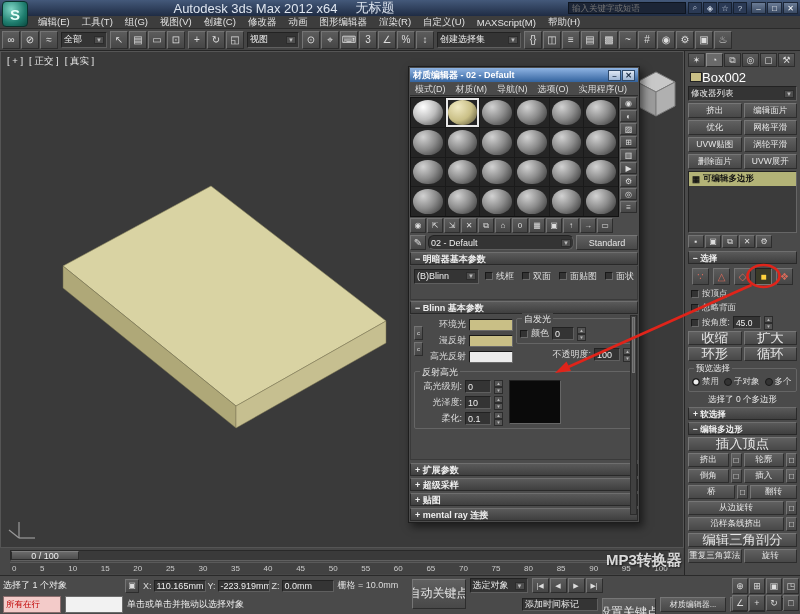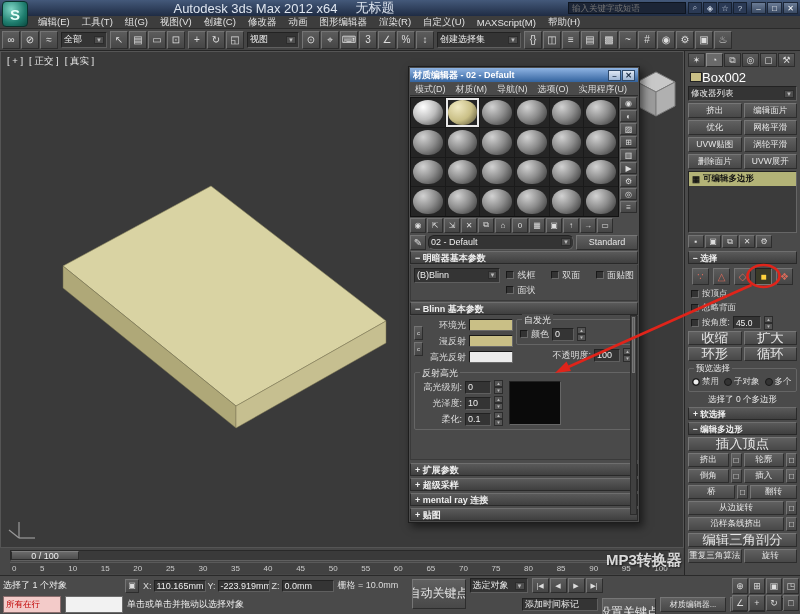--- a/index.html
+++ b/index.html
@@ -94,21 +94,21 @@
   .me-vtools{width:18px;display:flex;flex-direction:column;gap:1px;}
   .me-vtools .ibtn{width:17px;height:12px;font-size:8px;}
   .me-htools{height:16px;display:flex;gap:1px;}
   .me-htools .ibtn{width:16px;height:15px;font-size:8px;}
   .me-namerow{height:17px;display:flex;gap:2px;align-items:center;}
   .me-namerow .dd{flex:1;height:15px;border-radius:6px;}
   .me-type{width:62px;height:15px;font-size:9px;}
   .ro-body{background:#4a4a4a;border:1px solid #3a3a3a;border-top:none;padding:3px;}
   .shader-body{height:36px;display:flex;gap:6px;align-items:flex-start;}
   .shader-dd{width:88px;}
-  .checks-grid{display:grid;grid-template-columns:1fr 1fr 1fr;gap:2px 8px;padding-top:1px;}
+  .checks-grid{display:grid;grid-template-columns:1fr 1fr 1fr 1fr;gap:2px 8px;padding-top:1px;}
   .blinn-body{height:150px;display:flex;flex-direction:column;gap:8px;}
   .blinn-top{display:flex;gap:3px;}
   .locks{display:flex;flex-direction:column;gap:2px;justify-content:center;}
   .locks .ibtn{width:9px;height:14px;font-size:6px;}
   .cswatch-col{display:flex;flex-direction:column;gap:3px;}
   .crow{display:flex;align-items:center;gap:3px;height:13px;}
   .crow .lab{width:40px;text-align:right;}
   .swatch{width:44px;height:12px;border:1px solid #191919;border-bottom-color:#6a6a6a;border-right-color:#6a6a6a;}
   .blinn-right{flex:1;display:flex;flex-direction:column;gap:4px;}
   .si-group{padding:8px 3px 3px 3px;}
@@ -567,22 +567,22 @@
             </div>
           </div>
           <div class="spec-curve" data-name="highlight-curve-preview"></div>
         </div>
       </div>
     </div>
 
     <div class="me-collapsed">
         <span class="ro-hdr closed" data-name="collapsed-rollout-header">扩展参数</span>
         <span class="ro-hdr closed" data-name="collapsed-rollout-header">超级采样</span>
+        <span class="ro-hdr closed" data-name="collapsed-rollout-header">贴图</span>
         <span class="ro-hdr closed" data-name="collapsed-rollout-header">mental ray 连接</span>
-        <span class="ro-hdr closed" data-name="collapsed-rollout-header">贴图</span>
       </div>
     <div class="me-scroll" data-name="material-editor-scrollbar">
         <i></i>
       </div>
   </div>
 
   <div id="timeline" data-name="timeline">
     <div class="tl-slider" data-name="time-slider-track">
       <span class="tl-handle" data-name="time-slider-handle">0 / 100</span>
     </div>

